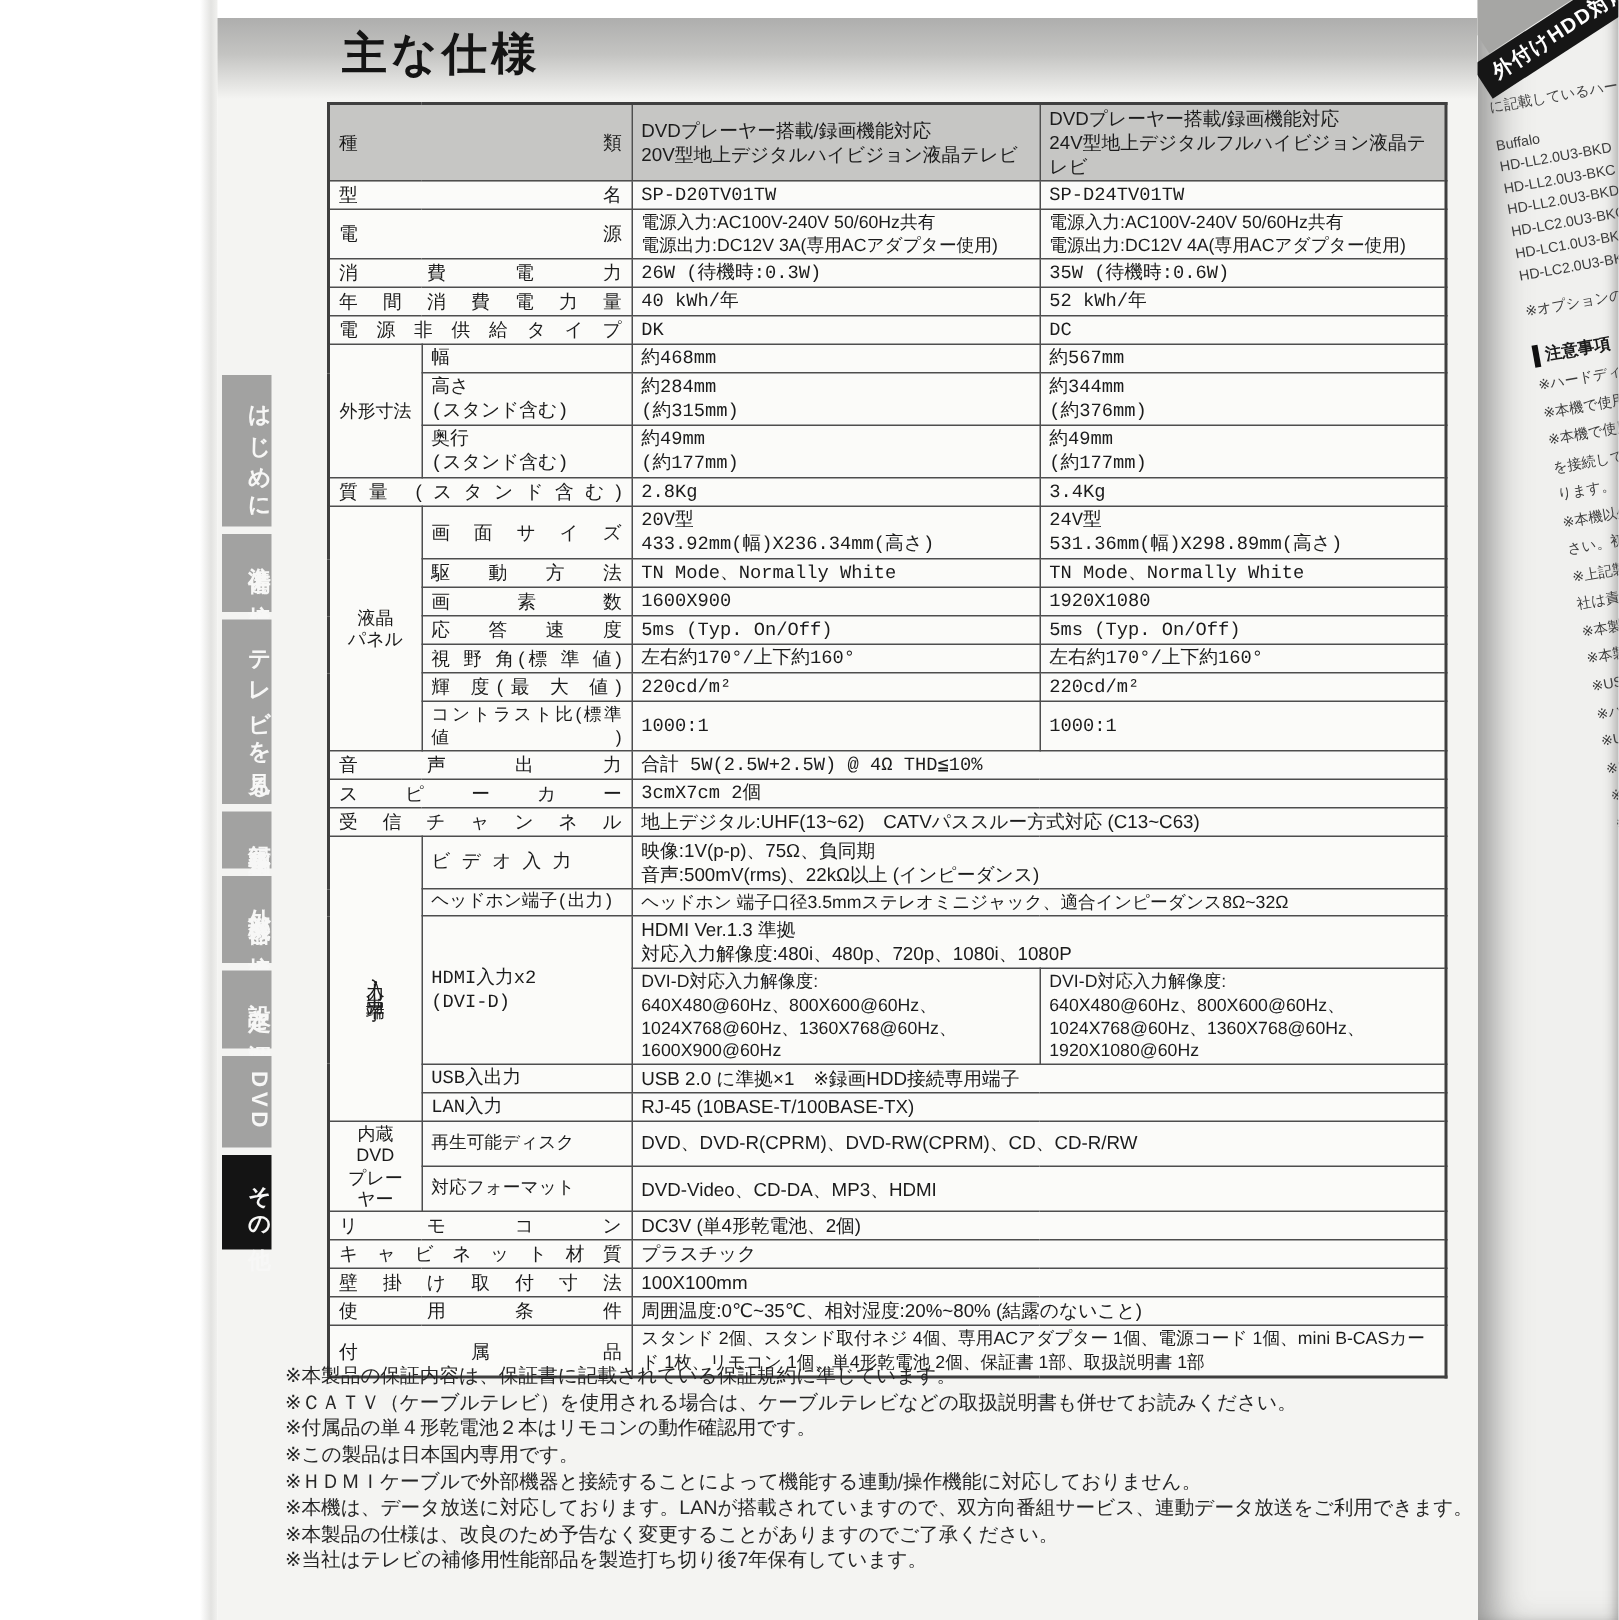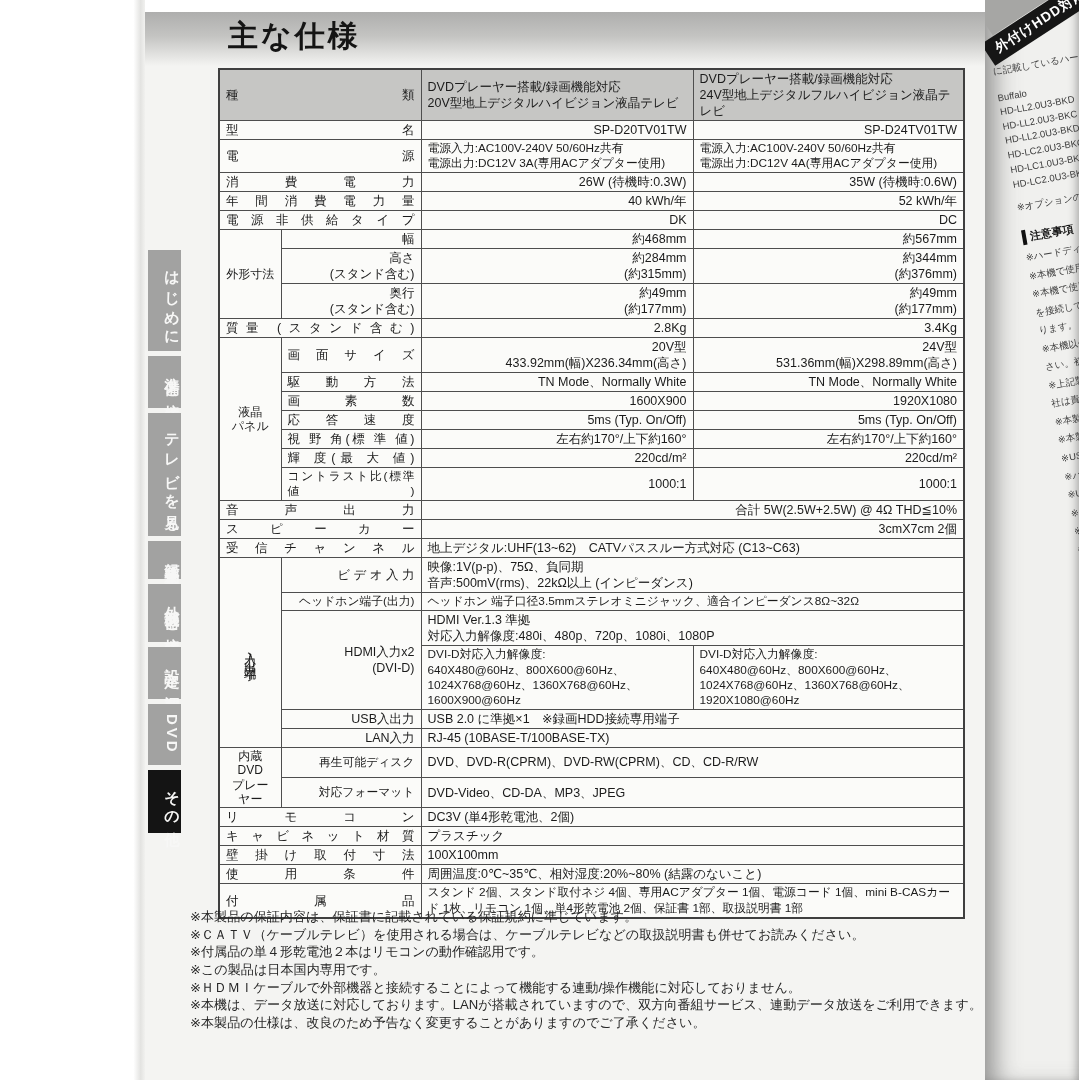--- a/index.html
+++ b/index.html
@@ -26,21 +26,21 @@
     font-size:15px;font-weight:600;letter-spacing:3px;padding:10px 0;text-align:center;}
   .tab.dark{background:#141414;}
   
   .spec-wrap{position:absolute;left:73px;top:56px;}
   table{border-collapse:collapse;width:746px;background:#fbfbf9;font-size:12.5px;color:#1b1b1b;
     border:2px solid #3f3f3f;table-layout:fixed;}
   th,td{border:1px solid #4e4e4e;padding:1px 6px;font-weight:normal;
     white-space:pre-line;line-height:1.28;vertical-align:middle;}
   .gray{background:#c6c6c4;}
   .jl{text-align:justify;text-align-last:justify;}
-  .c{text-align:right;}
+  .c{text-align:left;font-family:Liberation Mono, monospace;}
   .l{text-align:left;}
   .gl{text-align:center;font-size:12px;line-height:1.2;}
   .vert{writing-mode:vertical-rl;text-align:center;letter-spacing:3px;padding:4px 2px;}
   .small{font-size:11.8px;}
   
   .footnotes{position:absolute;left:45px;top:897px;width:795px;font-size:13.1px;
     line-height:1.27;color:#262626;}
   .footnotes div{margin-bottom:1px;}
   .pagenum{position:absolute;left:367px;top:1066px;font-size:13px;color:#14532d;}
   
@@ -240,21 +240,21 @@
     </tr>
 
     <tr>
       <th rowspan="2" class="gl">内蔵DVD
 プレーヤー</th>
       <th class="c small">再生可能ディスク</th>
       <td colspan="2" class="l">DVD、DVD-R(CPRM)、DVD-RW(CPRM)、CD、CD-R/RW</td>
     </tr>
     <tr>
       <th class="c small">対応フォーマット</th>
-      <td colspan="2" class="l">DVD-Video、CD-DA、MP3、JPEG</td>
+      <td colspan="2" class="l">DVD-Video、CD-DA、MP3、HDMI</td>
     </tr>
 
     <tr>
       <th colspan="2" class="jl">リ モ コ ン</th>
       <td colspan="2" class="l">DC3V (単4形乾電池、2個)</td>
     </tr>
     <tr>
       <th colspan="2" class="jl">キャビネット材質</th>
       <td colspan="2" class="l">プラスチック</td>
     </tr>
@@ -276,20 +276,21 @@
 
   <div class="footnotes">
 
       <div>※本製品の保証内容は、保証書に記載されている保証規約に準じています。</div>
       <div>※ＣＡＴＶ（ケーブルテレビ）を使用される場合は、ケーブルテレビなどの取扱説明書も併せてお読みください。</div>
       <div>※付属品の単４形乾電池２本はリモコンの動作確認用です。</div>
       <div>※この製品は日本国内専用です。</div>
       <div>※ＨＤＭＩケーブルで外部機器と接続することによって機能する連動/操作機能に対応しておりません。</div>
       <div>※本機は、データ放送に対応しております。LANが搭載されていますので、双方向番組サービス、連動データ放送をご利用できます。</div>
       <div>※本製品の仕様は、改良のため予告なく変更することがありますのでご了承ください。</div>
+      <div>※当社はテレビの補修用性能部品を製造打ち切り後7年保有しています。</div>
     </div>
 
   <div class="pagenum">59</div>
 </div>
 
 <div class="rightpage">
   <div class="rp-band"></div>
   <div class="rp-banner">外付けHDD対応機</div>
   <div class="rp-lines">
     <div class="rp-intro">に記載しているハードデ</div>

